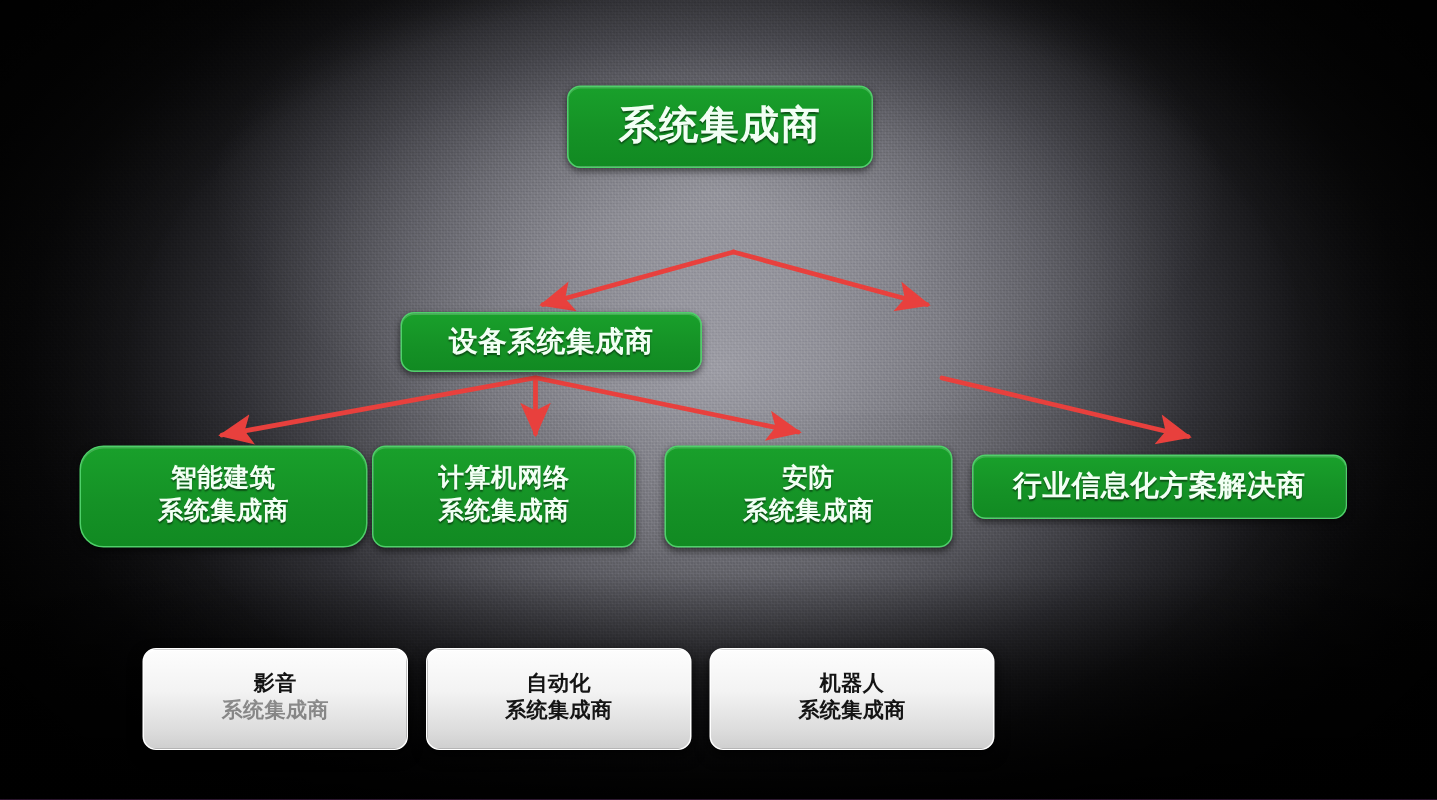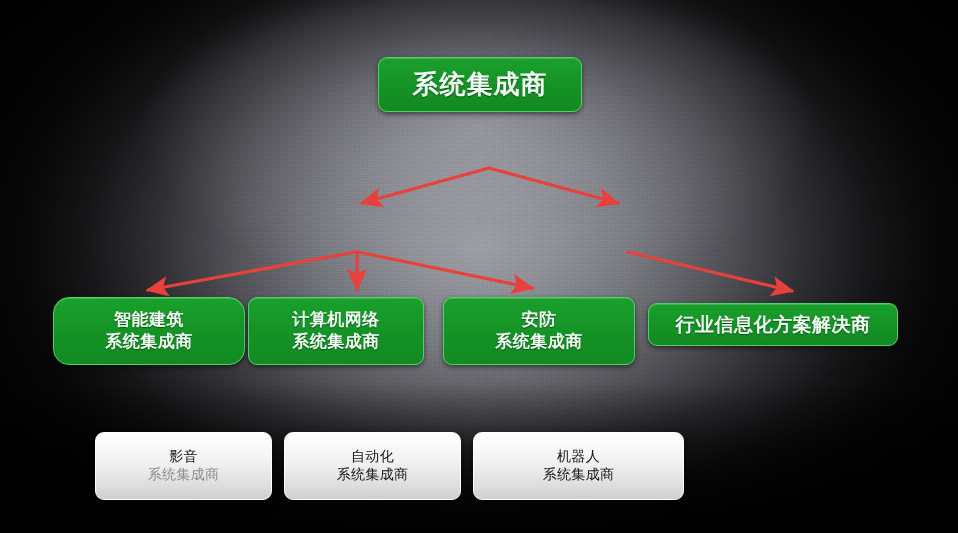--- a/index.html
+++ b/index.html
@@ -116,21 +116,21 @@
     display: block;
     line-height: 1.28;
     white-space: nowrap;
   }
 
   
   .t-root   { font-size: 26px; font-weight: 700; letter-spacing: 1px; }
   .t-lvl2   { font-size: 19px; font-weight: 600; letter-spacing: 0.5px; }
   .t-lvl3   { font-size: 17px; font-weight: 600; letter-spacing: 0.5px; }
   .t-wide   { font-size: 19px; font-weight: 600; letter-spacing: 0.5px; }
-  .t-white  { font-size: 14px; font-weight: 400; letter-spacing: 0.3px; }
+  .t-white  { font-size: 14px; font-weight: 700; letter-spacing: 0.3px; }
 
   
   .faded { opacity: 0.45; filter: blur(0.4px); }
 </style>
 </head>
 <body>
 
 <div id="stage">
 
   <div class="bg-base"></div>
@@ -163,20 +163,23 @@
       <path d="M 358,252 L 532,288"></path>
 
       <path d="M 628,252 L 792,291"></path>
     </g>
   </svg>
 
   <div class="node green" style="left:378px; top:57px; width:204px; height:55px;">
     <span class="line t-root">系统集成商</span>
   </div>
 
+  <div class="node green" style="left:267px; top:208px; width:201px; height:40px;">
+    <span class="line t-lvl2">设备系统集成商</span>
+  </div>
 
 
   <div class="node green" style="left:53px; top:297px; width:192px; height:68px;border-radius:16px;">
     <span class="line t-lvl3">智能建筑</span>
     <span class="line t-lvl3">系统集成商</span>
   </div>
 
   <div class="node green" style="left:248px; top:297px; width:176px; height:68px;justify-content:center;">
     <span class="line t-lvl3">计算机网络</span>
     <span class="line t-lvl3">系统集成商</span>
@@ -194,18 +197,18 @@
   <div class="node white" style="left:95px; top:432px; width:177px; height:68px;">
     <span class="line t-white">影音</span>
     <span class="line t-white faded">系统集成商</span>
   </div>
 
   <div class="node white" style="left:284px; top:432px; width:177px; height:68px;">
     <span class="line t-white">自动化</span>
     <span class="line t-white">系统集成商</span>
   </div>
 
-  <div class="node white" style="left:473px; top:432px; width:211px; height:68px;">
+  <div class="node white" style="left:473px; top:432px; width:190px; height:68px;">
     <span class="line t-white">机器人</span>
     <span class="line t-white">系统集成商</span>
   </div>
 
 </div>
 
 </body></html>

